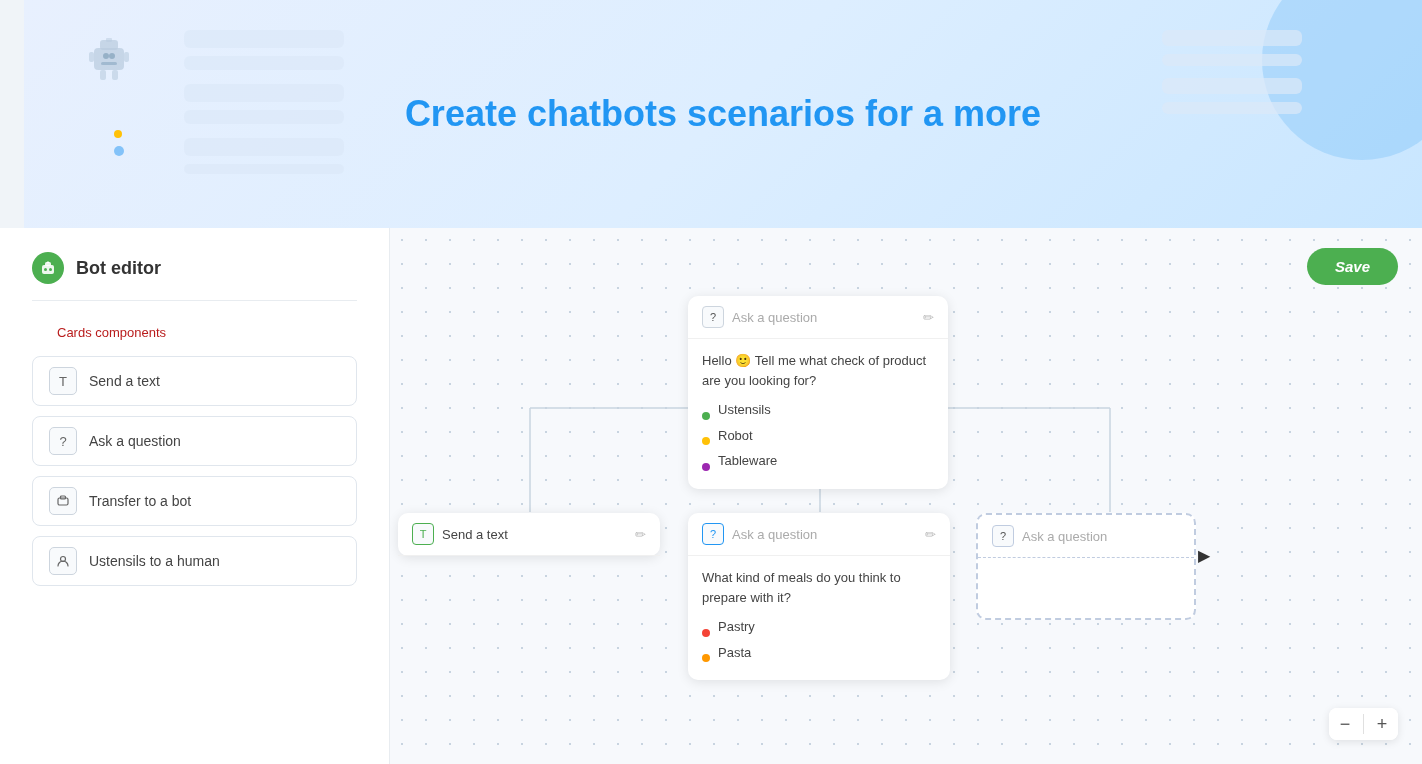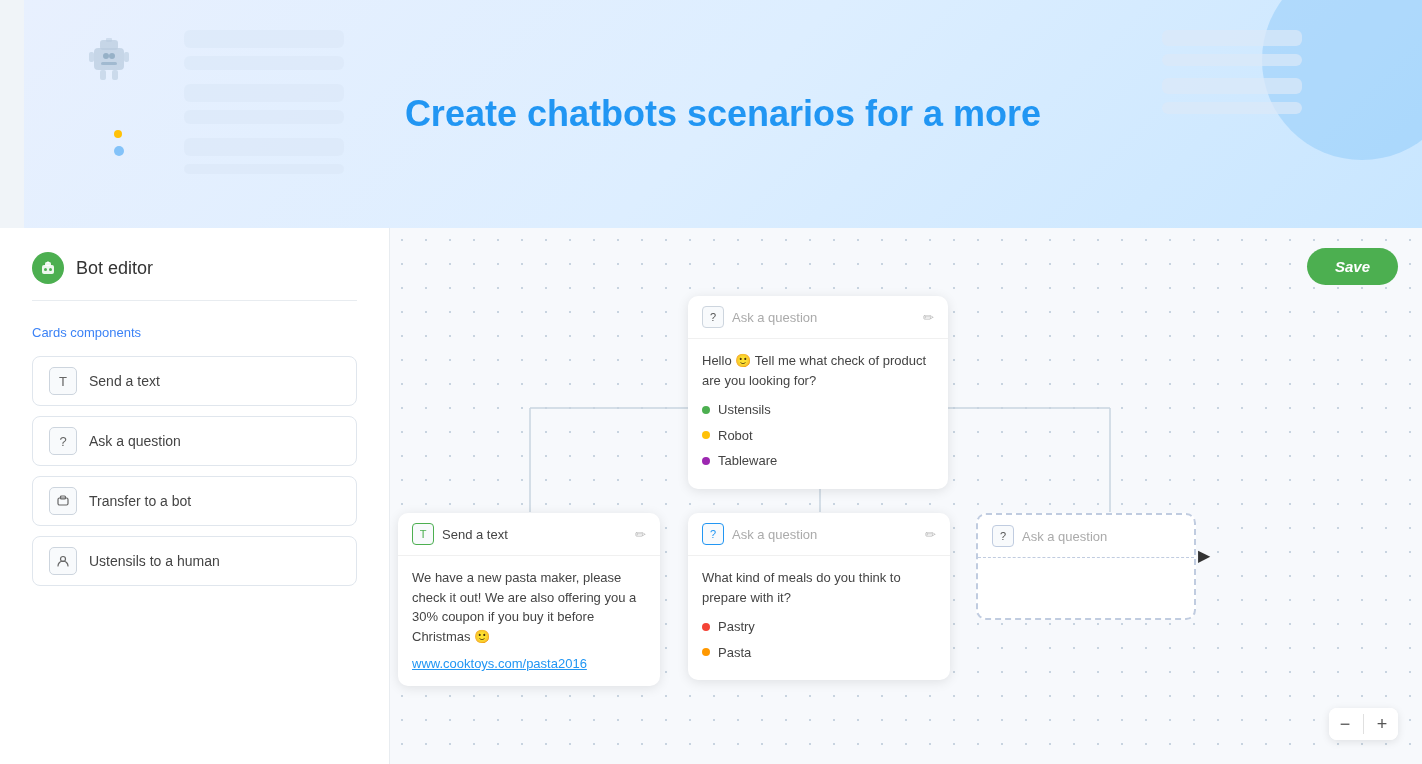--- a/index.html
+++ b/index.html
@@ -98,27 +98,28 @@
       background: #4caf50;
       border-radius: 50%;
       display: flex;
       align-items: center;
       justify-content: center;
       color: white;
       font-size: 16px;
     }
     .sidebar-title {
       font-size: 18px;
-      font-weight: 400;
+      font-weight: 700;
       color: #333;
     }
     .cards-section-title {
       font-size: 13px;
-      color: #3b82f6;
+      color: #b91c1c;
       margin-bottom: 16px;
+      margin-left: 25px;
     }
     .component-list {
       display: flex;
       flex-direction: column;
       gap: 10px;
     }
     .component-item {
       display: flex;
       align-items: center;
       gap: 12px;
@@ -224,21 +225,21 @@
       padding: 12px 14px;
       font-size: 13px;
       color: #444;
       line-height: 1.5;
     }
     .card-options {
       margin-top: 10px;
     }
     .card-option {
       display: flex;
-      align-items: center;
+      align-items: flex-end;
       gap: 8px;
       margin-bottom: 6px;
       font-size: 13px;
       color: #444;
     }
     .option-dot {
       width: 8px;
       height: 8px;
       border-radius: 50%;
       flex-shrink: 0;
@@ -459,26 +460,20 @@
     </div>
 
     <div class="canvas-card" style="top: 285px; left: 8px; width: 262px;">
       <div class="card-header">
         <div class="card-header-left">
           <div class="card-type-icon active">T</div>
           <span class="card-header-title" style="color:#444;">Send a text</span>
         </div>
         <span class="card-edit-icon">✏</span>
       </div>
-      <div class="card-body">
-        <div>We have a new pasta maker, please check it out! We are also offering you a 30% coupon if you buy it before Christmas 🙂</div>
-        <div style="margin-top:8px;">
-          <a class="card-link" href="#">www.cooktoys.com/pasta2016</a>
-        </div>
-      </div>
     </div>
 
     <div class="canvas-card" style="top: 285px; left: 298px; width: 262px;">
       <div class="card-header">
         <div class="card-header-left">
           <div class="card-type-icon active-blue">?</div>
           <span class="card-header-title">Ask a question</span>
         </div>
         <span class="card-edit-icon">✏</span>
       </div>

